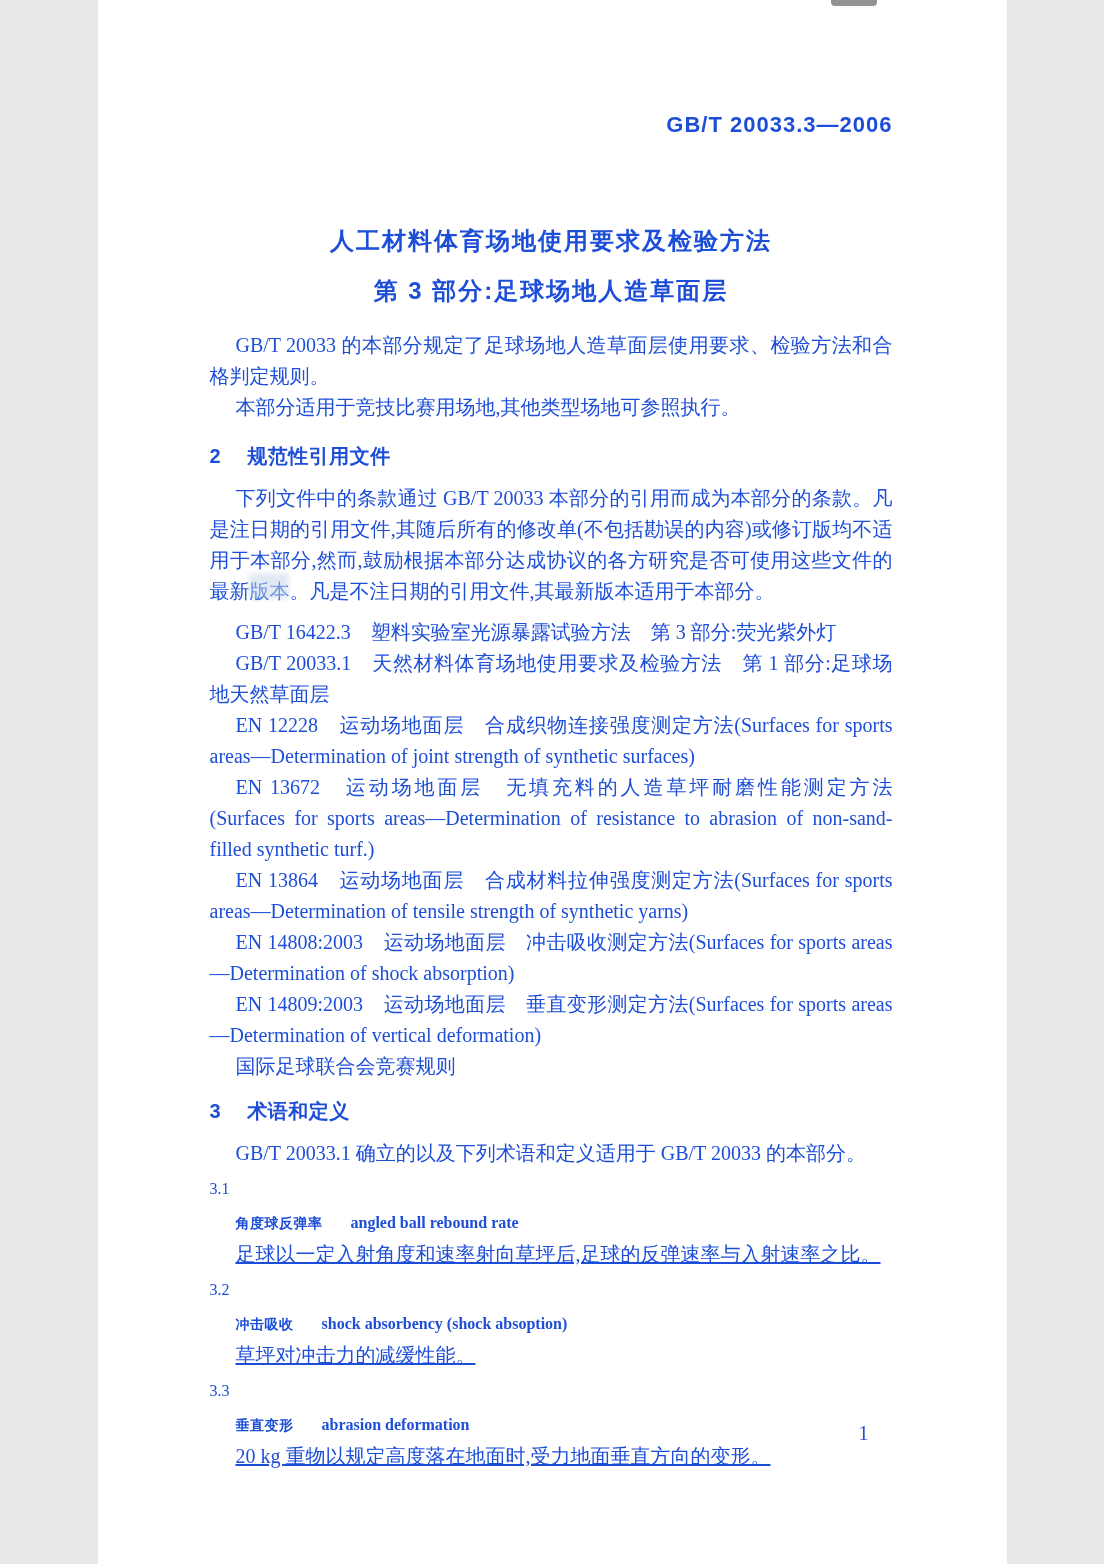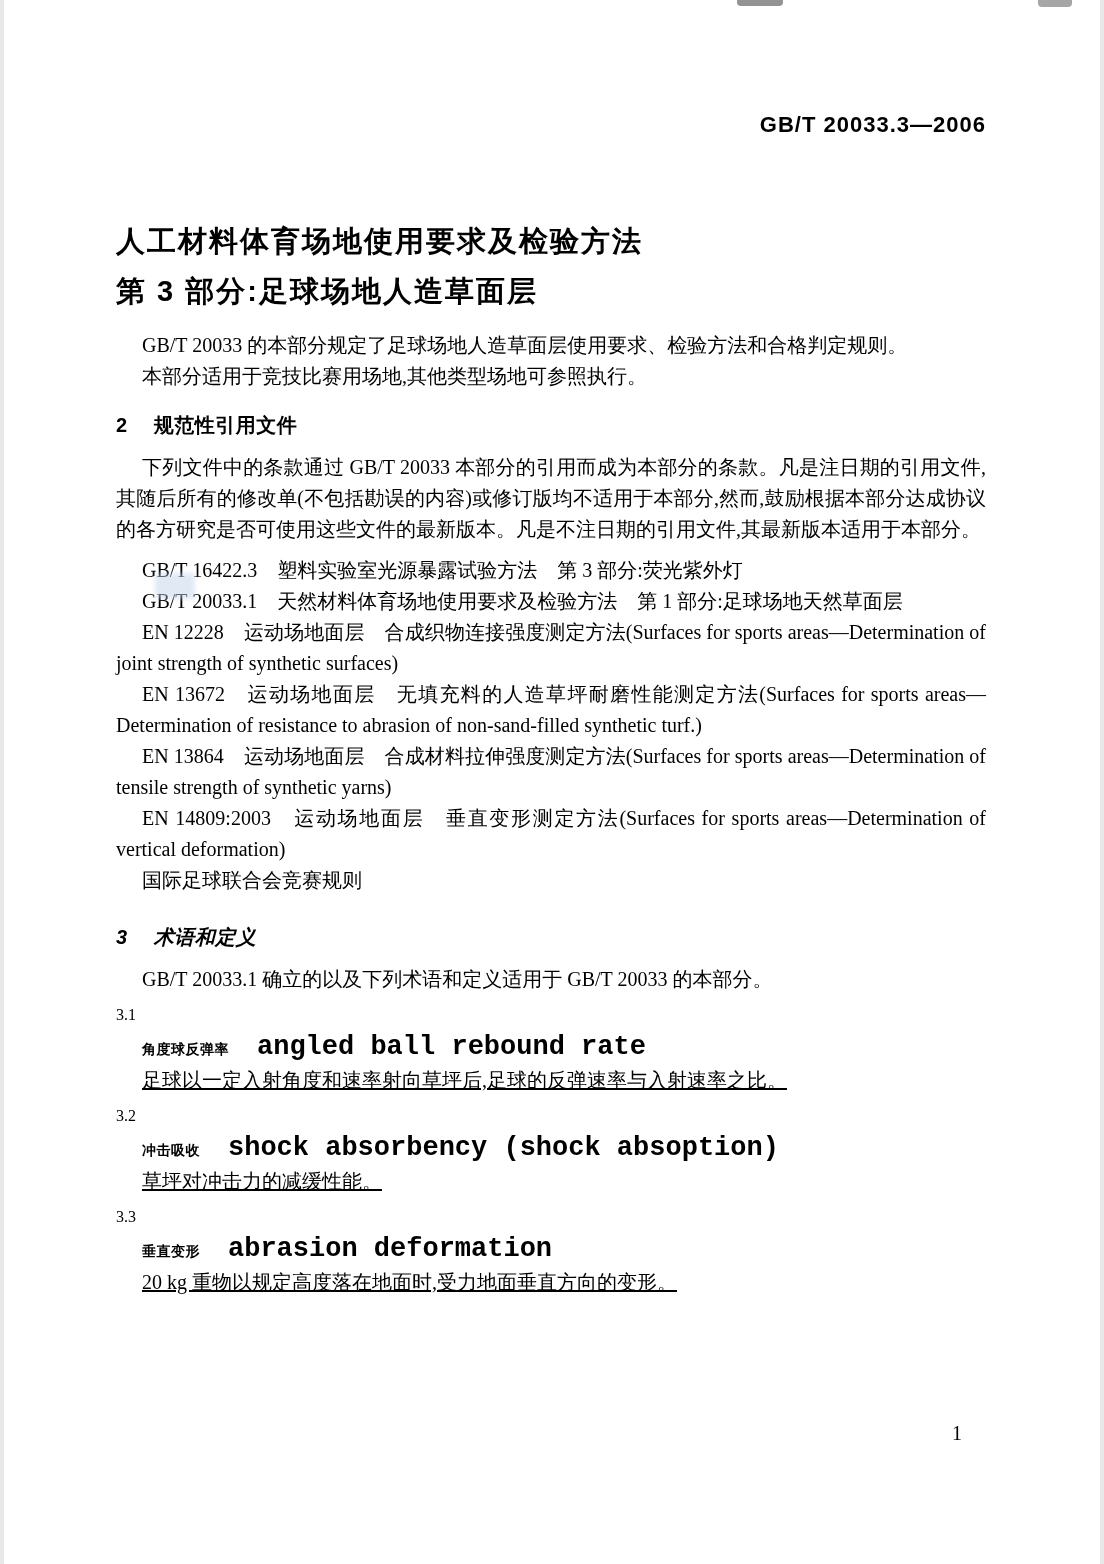--- a/index.html
+++ b/index.html
@@ -2,28 +2,28 @@
 <html><head>
 <meta charset="utf-8">
 <style>
   html, body {
     margin: 0;
     padding: 0;
     background: #e8e8e8;
   }
   .page {
     position: relative;
-    width: 1096px;
+    width: 909px;
     height: 1564px;
     margin: 0 auto;
     background: #ffffff;
     box-sizing: border-box;
     padding: 0 114px 0 112px;
     overflow: hidden;
-    color: #000000;
+    color: #1d4ed8;
     font-family: "Liberation Serif", "DejaVu Serif", serif;
     font-size: 20px;
     line-height: 31px;
   }
   
   .smudge {
     position: absolute;
     background: #3c3c3c;
     border-radius: 0 0 4px 4px;
     filter: blur(0.6px);
@@ -45,38 +45,39 @@
     text-align: right;
     font-family: "Liberation Sans", "DejaVu Sans", sans-serif;
     font-weight: bold;
     font-size: 22px;
     line-height: 26px;
     letter-spacing: 1px;
   }
 
   .doc-title {
     margin-top: 78px;
+    text-align: center;
     font-family: "Liberation Sans", "DejaVu Sans", sans-serif;
     font-weight: bold;
-    font-size: 29px;
+    font-size: 24px;
     line-height: 50px;
     letter-spacing: 2px;
   }
 
   .sec-heading {
     font-family: "Liberation Sans", "DejaVu Sans", sans-serif;
     font-weight: bold;
     font-size: 20px;
     line-height: 26px;
     letter-spacing: 0.5px;
   }
   .sec-heading .sec-num { display: inline-block; margin-right: 26px; }
   .sec1-heading { margin-top: 32px; }
   .sec2-heading { margin-top: 20px; }
-  .sec3-heading { margin-top: 28px; font-style: italic; }
+  .sec3-heading { margin-top: 16px; }
 
   .para {
     margin: 0;
     text-indent: 26px;
     text-align: justify;
   }
   .para.first { margin-top: 14px; }
 
   .ref-list { margin-top: 10px; }
   .ref-item {
@@ -98,23 +99,23 @@
     padding-left: 26px;
     line-height: 28px;
   }
   .term-zh {
     font-family: "Liberation Sans", "DejaVu Sans", sans-serif;
     font-weight: bold;
     font-size: 14px;
     letter-spacing: 0.5px;
   }
   .term-en {
-    font-family: Liberation Mono, monospace;
+    font-family: Liberation Serif, serif;
     font-weight: bold;
-    font-size: 27px;
+    font-size: 16px;
     margin-left: 28px;
   }
   .term-def {
     margin-top: 2px;
     padding-left: 26px;
     line-height: 31px;
     text-decoration: underline;
   }
 
   .page-number {
@@ -148,20 +149,21 @@
     <span class="sec-num">2</span><span>规范性引用文件</span>
   </div>
   <p class="para first">下列文件中的条款通过 GB/T 20033 本部分的引用而成为本部分的条款。凡是注日期的引用文件,其随后所有的修改单(不包括勘误的内容)或修订版均不适用于本部分,然而,鼓励根据本部分达成协议的各方研究是否可使用这些文件的最新版本。凡是不注日期的引用文件,其最新版本适用于本部分。</p>
 
   <div class="ref-list">
     <p class="ref-item">GB/T 16422.3　塑料实验室光源暴露试验方法　第 3 部分:荧光紫外灯</p>
     <p class="ref-item">GB/T 20033.1　天然材料体育场地使用要求及检验方法　第 1 部分:足球场地天然草面层</p>
     <p class="ref-item">EN 12228　运动场地面层　合成织物连接强度测定方法(Surfaces for sports areas—Determination of joint strength of synthetic surfaces)</p>
     <p class="ref-item">EN 13672　运动场地面层　无填充料的人造草坪耐磨性能测定方法(Surfaces for sports areas—Determination of resistance to abrasion of non-sand-filled synthetic turf.)</p>
     <p class="ref-item">EN 13864　运动场地面层　合成材料拉伸强度测定方法(Surfaces for sports areas—Determination of tensile strength of synthetic yarns)</p>
+    <p class="ref-item">EN 14808:2003　运动场地面层　冲击吸收测定方法(Surfaces for sports areas—Determination of shock absorption)</p>
     <p class="ref-item">EN 14809:2003　运动场地面层　垂直变形测定方法(Surfaces for sports areas—Determination of vertical deformation)</p>
     <p class="ref-item">国际足球联合会竞赛规则</p>
   </div>
 
   <div class="sec-heading sec3-heading">
     <span class="sec-num">3</span><span>术语和定义</span>
   </div>
   <p class="para first">GB/T 20033.1 确立的以及下列术语和定义适用于 GB/T 20033 的本部分。</p>
 
   <div class="term-block">

